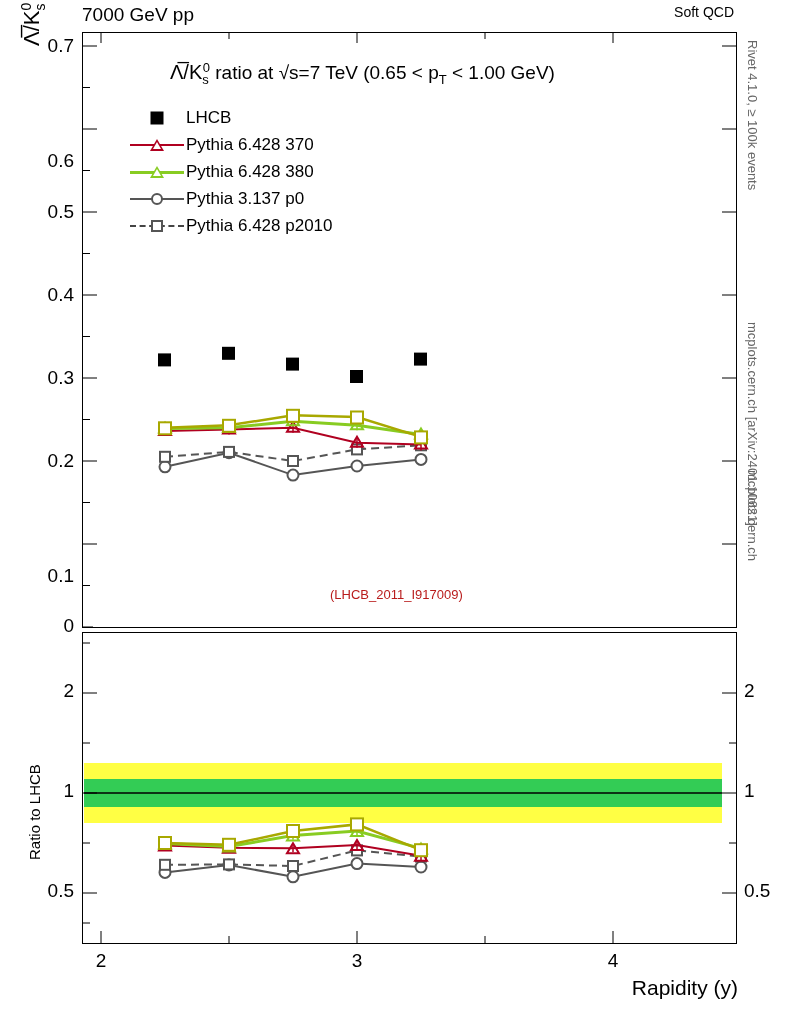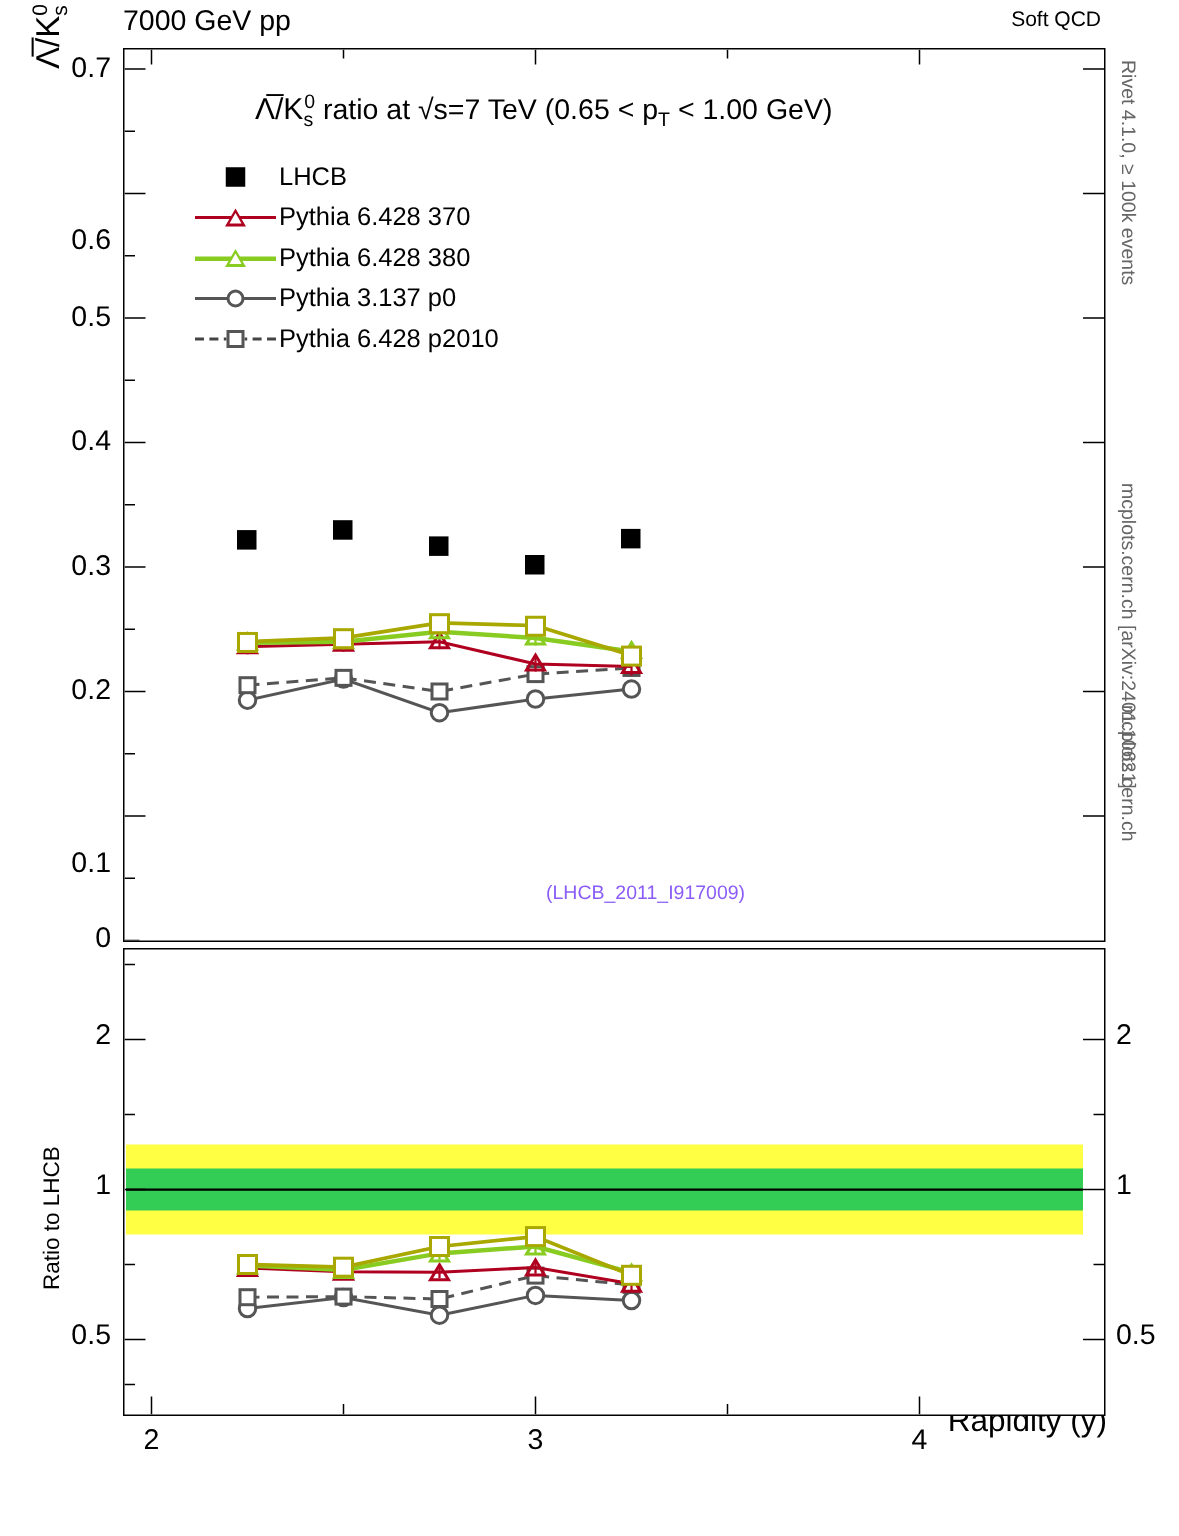--- a/index.html
+++ b/index.html
@@ -78,21 +78,21 @@
     white-space: nowrap;
   }
   #ylabel-ratio {
     left: 26px; top: 860px;
     transform: rotate(-90deg);
     transform-origin: left top;
     font-size: 15px;
     white-space: nowrap;
   }
   #xlabel {
-    right: 48px; top: 936px;
+    right: 48px; top: 976px;
     font-size: 21px;
     margin-left: 44px;
   }
 
   
   .ytick {
     right: 712px;
     font-size: 19px;
     text-align: right;
     white-space: nowrap;
@@ -110,23 +110,22 @@
 
   
   #plot-title {
     left: 170px; top: 60px;
     font-size: 19px;
     white-space: nowrap;
   }
   #watermark {
     left: 330px; top: 587px;
     font-size: 13px;
-    color: #8b5cf6;
-    white-space: nowrap;
-    margin-left: 34px;
+    color: #b91c1c;
+    white-space: nowrap;
   }
 
   
   #legend {
     left: 128px; top: 104px;
     width: 280px;
   }
   .legend-row {
     display: flex;
     align-items: center;

